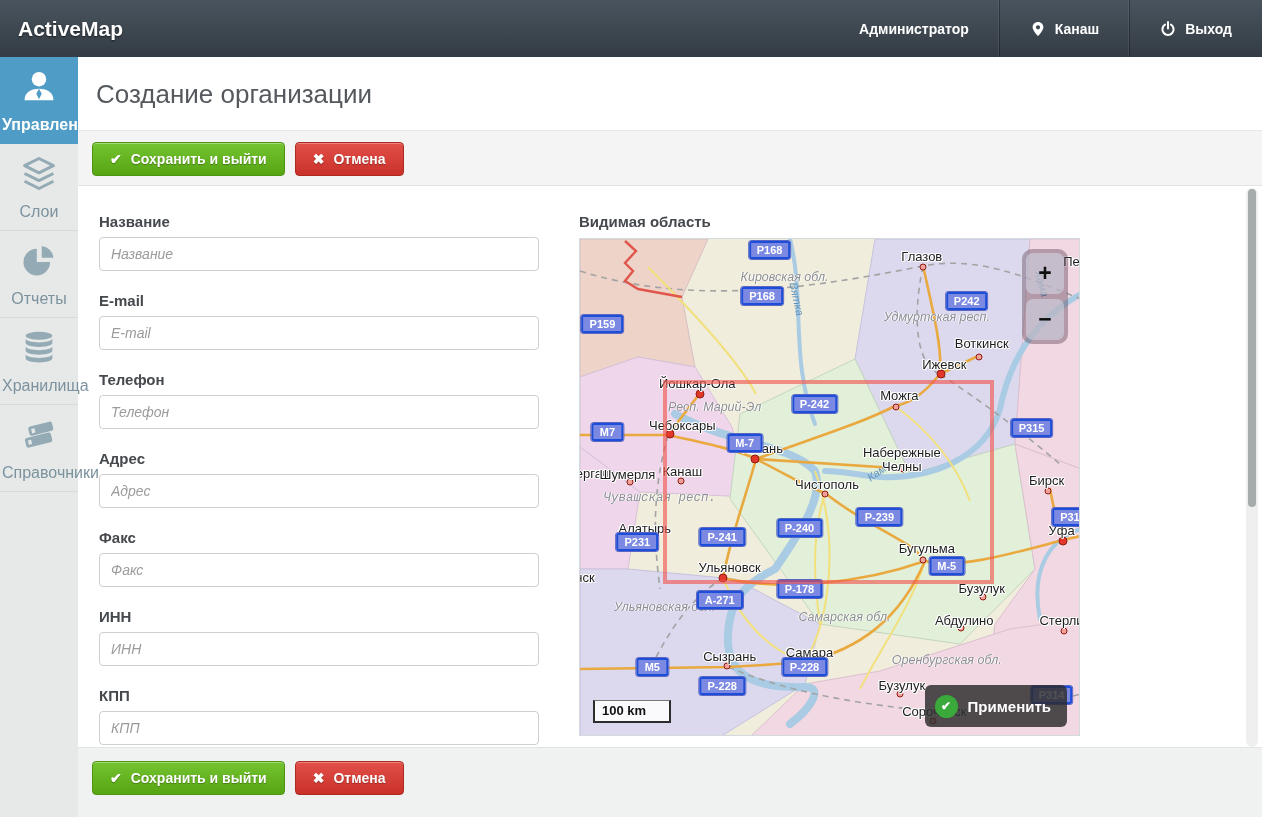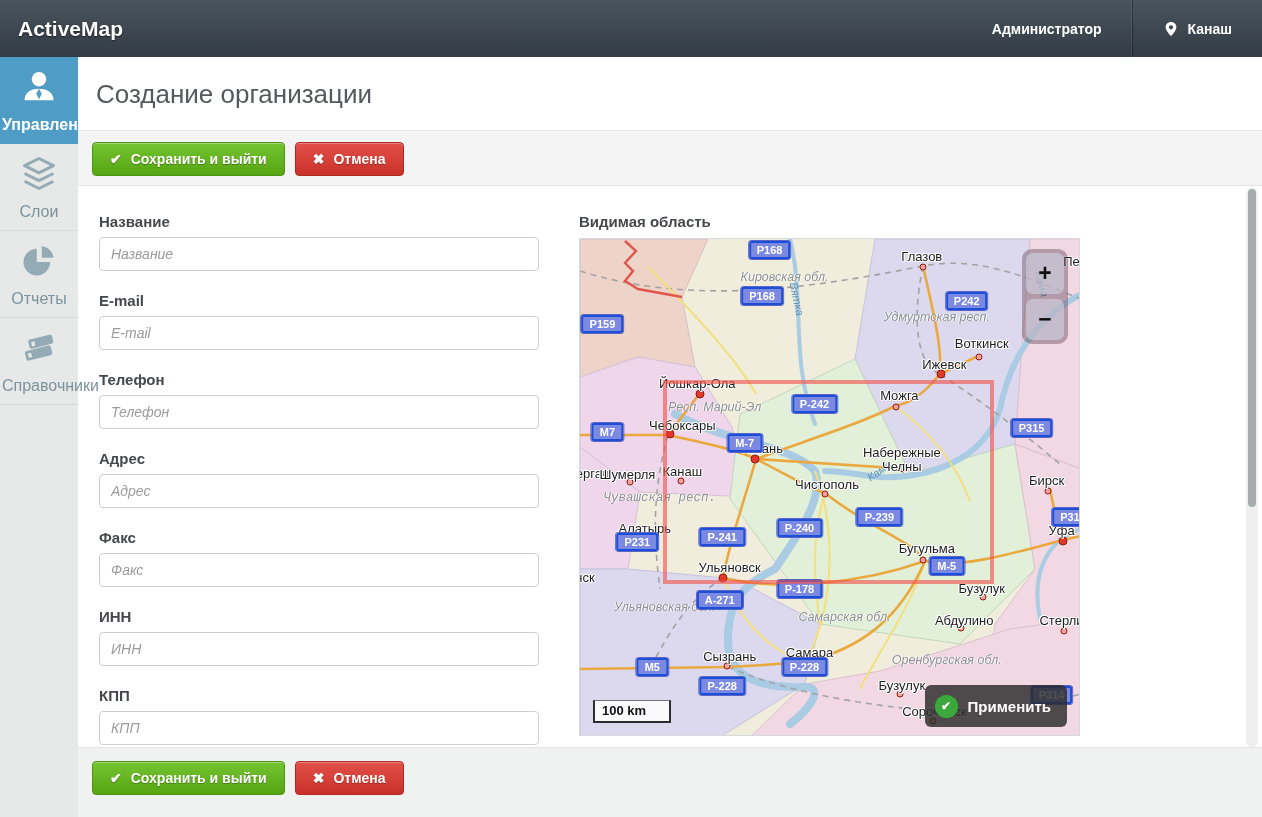--- a/index.html
+++ b/index.html
@@ -114,20 +114,29 @@
       <span>Администратор</span>
     </div>
     <div class="header-item">
       <span class="hicon">
         <svg width="16" height="16" viewBox="0 0 16 16">
             <path fill="#fff" fill-rule="evenodd" d="M8,1 C4.8,1 2.6,3.4 2.6,6.2 C2.6,9.6 8,15 8,15 C8,15 13.4,9.6 13.4,6.2 C13.4,3.4 11.2,1 8,1 Z M8,4.2 A2.1,2.1 0 1 1 7.99,4.2 Z"></path>
           </svg>
       </span>
       <span>Канаш</span>
     </div>
+    <div class="header-item">
+      <span class="hicon">
+        <svg width="16" height="16" viewBox="0 0 16 16">
+            <path d="M5,3.6 A5.6,5.6 0 1 0 11,3.6" fill="none" stroke="#fff" stroke-width="2" stroke-linecap="round"></path>
+            <line x1="8" y1="1" x2="8" y2="7.5" stroke="#fff" stroke-width="2" stroke-linecap="round"></line>
+          </svg>
+      </span>
+      <span>Выход</span>
+    </div>
   </div>
 </div>
 
 <div class="sidebar">
   <div class="side-item active">
     <span>
       <svg width="40" height="40" viewBox="0 0 36 36">
           <circle cx="18" cy="11" r="6.5" fill="#fff"></circle>
           <path d="M5,30 C5,22 12,19.5 18,19.5 C24,19.5 31,22 31,30 Z" fill="#fff"></path>
           <path d="M18,19.5 L15.5,24 L18,29 L20.5,24 Z" fill="#4f9dc6"></path>
@@ -146,20 +155,31 @@
     <span class="silabel">Слои</span>
   </div>
   <div class="side-item">
     <span>
       <svg width="40" height="40" viewBox="0 0 36 36">
           <path d="M16,7 A12,12 0 1 0 28,19 L16,19 Z" fill="#94aab5"></path>
           <path d="M20.5,4.5 A12,12 0 0 1 31,15 L20.5,15 Z" fill="#94aab5"></path>
         </svg>
     </span>
     <span class="silabel">Отчеты</span>
+  </div>
+  <div class="side-item">
+    <span>
+      <svg width="40" height="40" viewBox="0 0 36 36" fill="#94aab5">
+          <ellipse cx="18" cy="7" rx="12" ry="3.6"></ellipse>
+          <path d="M6,9.5 C6,11.5 11.4,13 18,13 C24.6,13 30,11.5 30,9.5 L30,13.5 C30,15.5 24.6,17 18,17 C11.4,17 6,15.5 6,13.5 Z"></path>
+          <path d="M6,16.5 C6,18.5 11.4,20 18,20 C24.6,20 30,18.5 30,16.5 L30,20.5 C30,22.5 24.6,24 18,24 C11.4,24 6,22.5 6,20.5 Z"></path>
+          <path d="M6,23.5 C6,25.5 11.4,27 18,27 C24.6,27 30,25.5 30,23.5 L30,27.5 C30,29.5 24.6,31 18,31 C11.4,31 6,29.5 6,27.5 Z"></path>
+        </svg>
+    </span>
+    <span class="silabel">Хранилища</span>
   </div>
   <div class="side-item">
     <span>
       <svg width="40" height="40" viewBox="0 0 36 36">
           <g transform="rotate(-14 18 24)">
             <rect x="6" y="18" width="24" height="9" rx="2" fill="#94aab5"></rect>
             <rect x="8.5" y="20.5" width="3" height="4" fill="#e6e9e8"></rect>
           </g>
           <g transform="rotate(-14 20 14)">
             <rect x="9" y="8" width="22" height="8.5" rx="2" fill="#94aab5"></rect>

